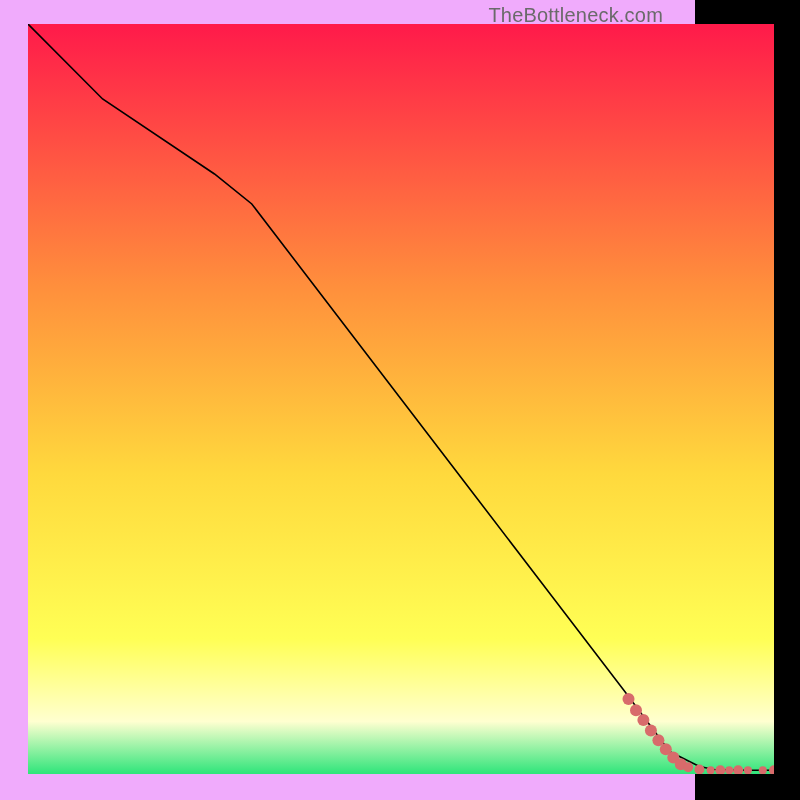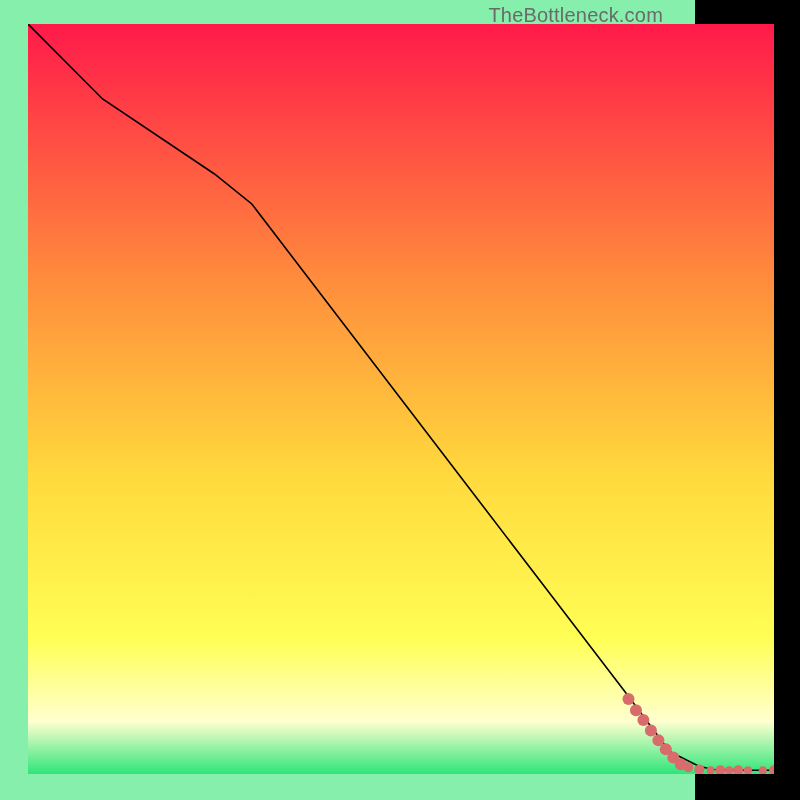--- a/index.html
+++ b/index.html
@@ -8,21 +8,21 @@
     width: 800px;
     height: 800px;
     background: #000000;
     font-family: Arial, Helvetica, sans-serif;
     overflow: hidden;
   }
   .frame {
     position: relative;
     width: 695px;
     height: 800px;
-    background: #86efac;
+    background: #f0abfc;
   }
   .plot-area {
     position: absolute;
     left: 28px;
     top: 24px;
     width: 746px;
     height: 750px;
   }
   .plot-area svg {
     display: block;

